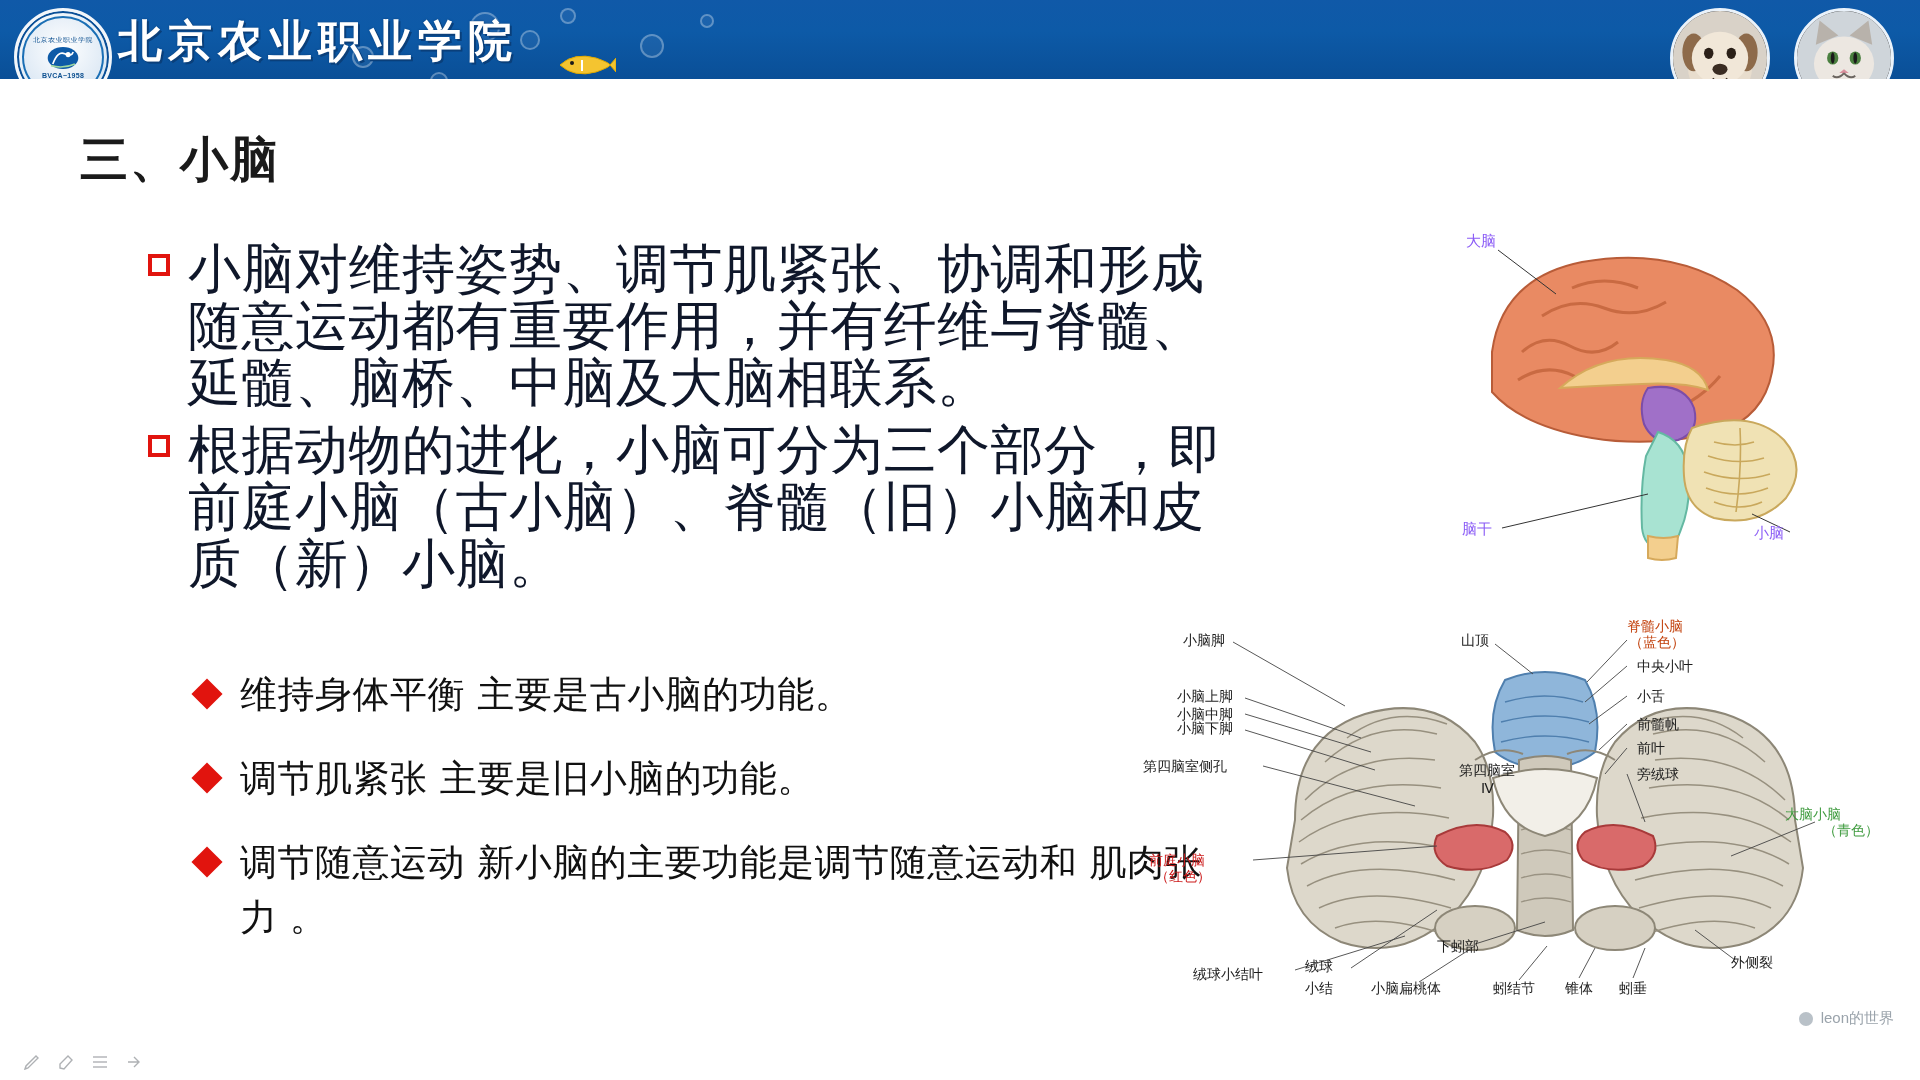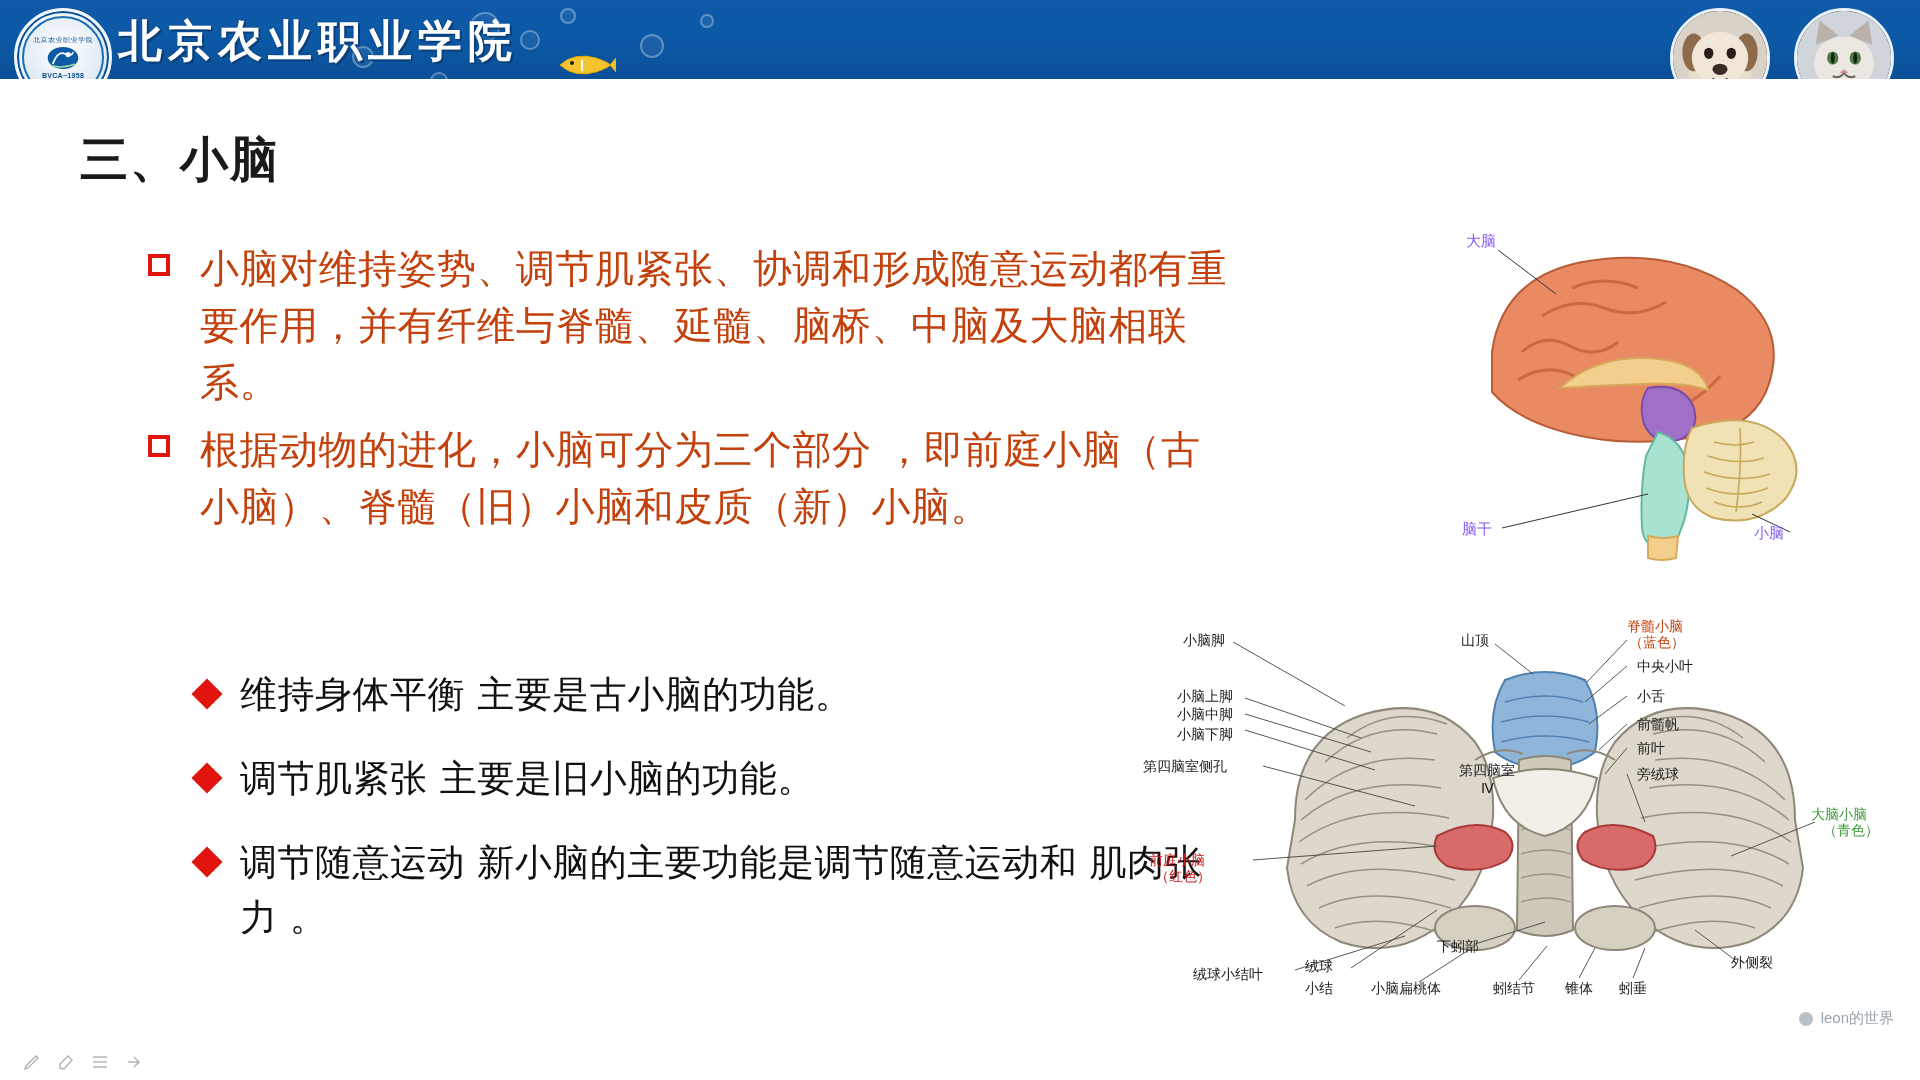--- a/index.html
+++ b/index.html
@@ -148,25 +148,24 @@
   }
   .sq-marker {
     flex: 0 0 auto;
     width: 22px; height: 22px;
     border: 4px solid #e1140e;
     margin: 14px 18px 0 0;
     box-sizing: border-box;
   }
   .bullet-text {
     font-family: "DejaVu Sans", "Liberation Sans", sans-serif;
-    font-size: 39px;
+    font-size: 53px;
     line-height: 57px;
-    color: #c2410c;
+    color: #0f172a;
     letter-spacing: 0.5px;
-    margin-left: 12px;
   }
 
   .sub-block {
     position: absolute;
     left: 196px; top: 528px;
     width: 1010px;
   }
   .sub-row {
     display: flex;
     align-items: flex-start;
@@ -466,35 +465,35 @@
         <line x1="344" y1="370" x2="372" y2="336"></line>
         <line x1="404" y1="368" x2="420" y2="338"></line>
         <line x1="458" y1="368" x2="470" y2="338"></line>
         <line x1="560" y1="350" x2="520" y2="320"></line>
       </g>
     </svg>
 
     <div class="cb-label" style="left:8px; top:22px;">小脑脚</div>
     <div class="cb-label" style="left:2px; top:78px;">小脑上脚</div>
     <div class="cb-label" style="left:2px; top:96px;">小脑中脚</div>
-    <div class="cb-label" style="left:2px; top:116px;">小脑下脚</div>
+    <div class="cb-label" style="left:2px; top:110px;">小脑下脚</div>
     <div class="cb-label" style="left:-32px; top:148px;">第四脑室侧孔</div>
     <div class="cb-label red" style="left:-26px; top:242px;">前庭小脑</div>
     <div class="cb-label red" style="left:-20px; top:258px;">（红色）</div>
     <div class="cb-label" style="left:286px; top:22px;">山顶</div>
     <div class="cb-label blue" style="left:452px; top:8px;">脊髓小脑</div>
     <div class="cb-label blue" style="left:454px; top:24px;">（蓝色）</div>
     <div class="cb-label" style="left:462px; top:48px;">中央小叶</div>
     <div class="cb-label" style="left:462px; top:78px;">小舌</div>
     <div class="cb-label" style="left:462px; top:106px;">前髓帆</div>
     <div class="cb-label" style="left:462px; top:130px;">前叶</div>
     <div class="cb-label" style="left:462px; top:156px;">旁绒球</div>
     <div class="cb-label" style="left:284px; top:152px;">第四脑室</div>
     <div class="cb-label" style="left:306px; top:170px;">Ⅳ</div>
-    <div class="cb-label green" style="left:636px; top:196px;">大脑小脑</div>
+    <div class="cb-label green" style="left:610px; top:196px;">大脑小脑</div>
     <div class="cb-label green" style="left:648px; top:212px;">（青色）</div>
     <div class="cb-label" style="left:262px; top:328px;">下蚓部</div>
     <div class="cb-label" style="left:18px; top:356px;">绒球小结叶</div>
     <div class="cb-label" style="left:130px; top:348px;">绒球</div>
     <div class="cb-label" style="left:130px; top:370px;">小结</div>
     <div class="cb-label" style="left:196px; top:370px;">小脑扁桃体</div>
     <div class="cb-label" style="left:318px; top:370px;">蚓结节</div>
     <div class="cb-label" style="left:390px; top:370px;">锥体</div>
     <div class="cb-label" style="left:444px; top:370px;">蚓垂</div>
     <div class="cb-label" style="left:556px; top:344px;">外侧裂</div>

